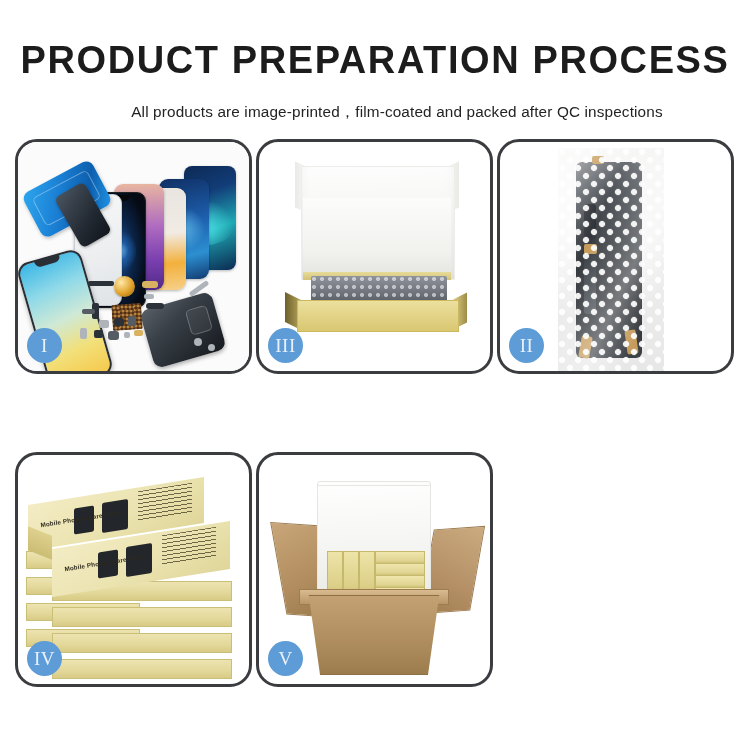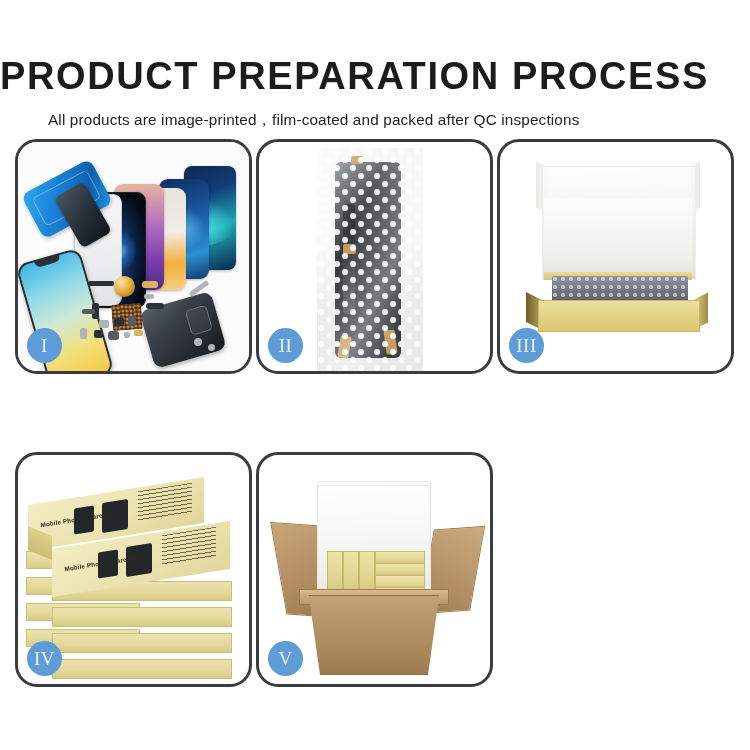--- a/index.html
+++ b/index.html
@@ -11,37 +11,38 @@
     height: 750px;
     background: #ffffff;
     font-family: "Liberation Sans", sans-serif;
     overflow: hidden;
     position: relative;
   }
 
   
   #header {
     position: absolute;
-    top: 16px; left: 0;
+    top: 0; left: 0;
     width: 750px;
     height: 128px;
+    text-align: center;
   }
   #page-title {
     margin: 0;
     padding-top: 40px;
     font-size: 38px;
     font-weight: 700;
     letter-spacing: 1.6px;
     color: #1c1c1c;
     font-family: "Liberation Sans", sans-serif;
     line-height: 1.08;
     white-space: nowrap;
   }
   #page-subtitle {
-    margin: 4px;
+    margin: 12px;
     padding-top: 9px;
     font-size: 15.3px;
     font-weight: 400;
     color: #232323;
     letter-spacing: 0.15px;
     white-space: nowrap;
     padding-left: 44px;
   }
 
   
@@ -430,53 +431,53 @@
       <div class="prt lt" style="left:170px; top:144px; width:22px; height:5px; transform:rotate(-36deg);"></div>
       <div class="prt lt" style="left:176px; top:196px; width:8px;  height:8px; border-radius:50%;"></div>
       <div class="prt lt" style="left:190px; top:202px; width:7px;  height:7px; border-radius:50%;"></div>
     </div>
     <div class="badge">I</div>
     <span class="sr-only">Mobile phone LCD screens, glass protectors and spare parts</span>
   </div>
 
   <div class="panel">
     <div class="panel-photo">
+      <div class="b3-lid-l"></div>
+      <div class="b3-lid-r"></div>
+      <div class="b3-lid"></div>
+      <div class="b3-foam"></div>
+      <div class="b3-inner-lip"></div>
+      <div class="b3-contents"></div>
+      <div class="b3-left-flap"></div>
+      <div class="b3-right-flap"></div>
+      <div class="b3-front"></div>
+    </div>
+    <div class="badge">III</div>
+    <span class="sr-only">Wrapped parts placed into foam-lined kraft inner box</span>
+  </div>
+
+  <div class="panel">
+    <div class="panel-photo">
       <div class="bw-wrap">
         <div class="bw-bag"></div>
         <div class="bw-part"></div>
         <div class="bw-tab" style="left:34px; top:8px;  width:12px; height:8px;"></div>
         <div class="bw-tab" style="left:26px; top:96px; width:13px; height:10px;"></div>
         <div class="bw-tab" style="left:22px; top:188px; width:11px; height:22px; transform:rotate(10deg);"></div>
         <div class="bw-tab" style="left:68px; top:182px; width:11px; height:24px; transform:rotate(-8deg);"></div>
         <div class="bw-bubbles"></div>
         <div class="bw-sheen"></div>
       </div>
     </div>
     <div class="badge">II</div>
     <span class="sr-only">Each part individually wrapped in bubble film</span>
   </div>
 
   <div class="panel">
     <div class="panel-photo">
-      <div class="b3-lid-l"></div>
-      <div class="b3-lid-r"></div>
-      <div class="b3-lid"></div>
-      <div class="b3-foam"></div>
-      <div class="b3-inner-lip"></div>
-      <div class="b3-contents"></div>
-      <div class="b3-left-flap"></div>
-      <div class="b3-right-flap"></div>
-      <div class="b3-front"></div>
-    </div>
-    <div class="badge">III</div>
-    <span class="sr-only">Wrapped parts placed into foam-lined kraft inner box</span>
-  </div>
-
-  <div class="panel">
-    <div class="panel-photo">
       <div class="stack">
 
         <div class="sbox" style="left:0px;  top:156px; width:112px; height:16px;"></div>
         <div class="sbox" style="left:0px;  top:130px; width:112px; height:16px;"></div>
         <div class="sbox" style="left:0px;  top:104px; width:112px; height:16px;"></div>
         <div class="sbox" style="left:0px;  top:78px;  width:112px; height:16px;"></div>
 
         <div class="sbox" style="left:26px; top:186px; width:178px; height:18px;"></div>
         <div class="sbox" style="left:26px; top:160px; width:178px; height:18px;"></div>
         <div class="sbox" style="left:26px; top:134px; width:178px; height:18px;"></div>

